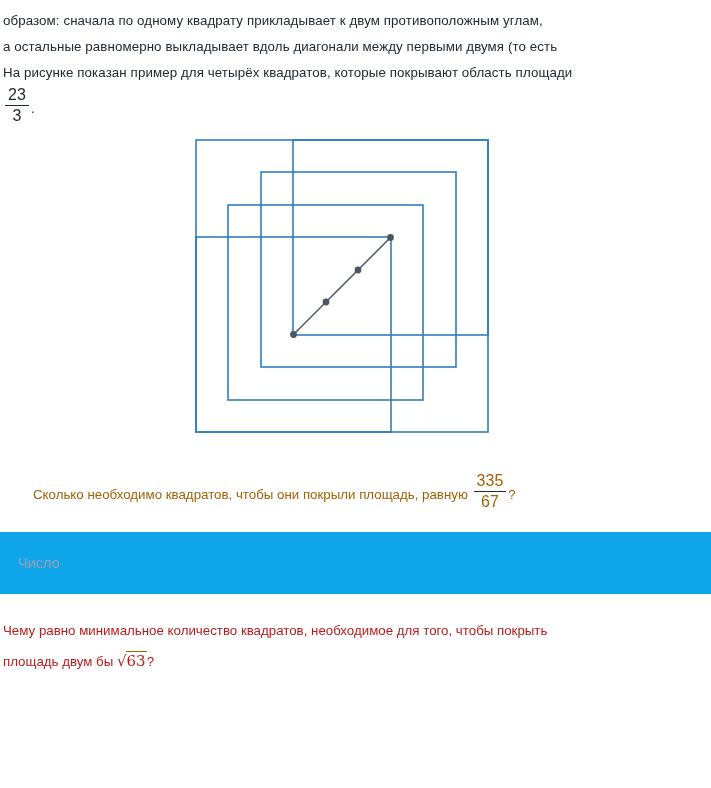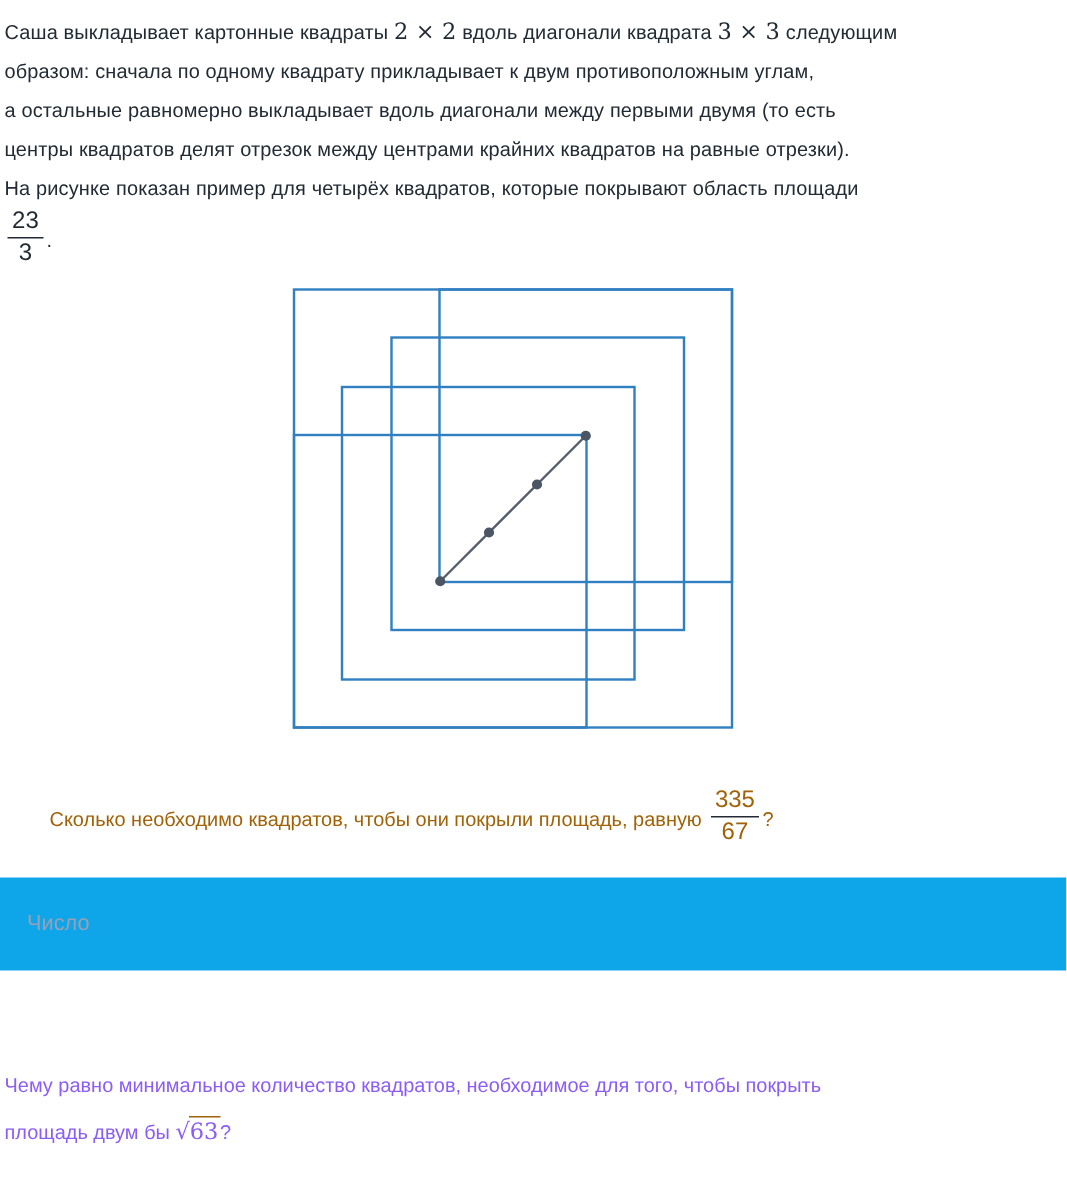--- a/index.html
+++ b/index.html
@@ -110,40 +110,31 @@
     height: 40px;
   }
   .answer-input::placeholder {
     color: #9b9fb5;
   }
 
   .final-question {
     padding: 22px 10px 0 3px;
     font-size: 13.3px;
     line-height: 30px;
-    color: #8b5cf6;
-    margin-top: 40px;
+    color: #b91c1c;
   }
 </style>
 </head>
 <body>
 
 <div class="page">
 
   <div class="problem-text">
-    <p>
-      <span>Саша выкладывает картонные квадраты</span>
-      <span class="math">2 × 2</span>
-      <span>вдоль диагонали квадрата</span>
-      <span class="math">3 × 3</span>
-      <span>следующим</span>
-    </p>
     <p>образом: сначала по одному квадрату прикладывает к двум противоположным углам,</p>
     <p>а остальные равномерно выкладывает вдоль диагонали между первыми двумя (то есть</p>
-    <p>центры квадратов делят отрезок между центрами крайних квадратов на равные отрезки).</p>
     <p>На рисунке показан пример для четырёх квадратов, которые покрывают область площади</p>
     <p>
       <span class="frac frac-lg">
         <span class="num">23</span>
         <span class="den">3</span>
       </span><span>.</span>
     </p>
   </div>
 
   <div class="figure-wrap">

